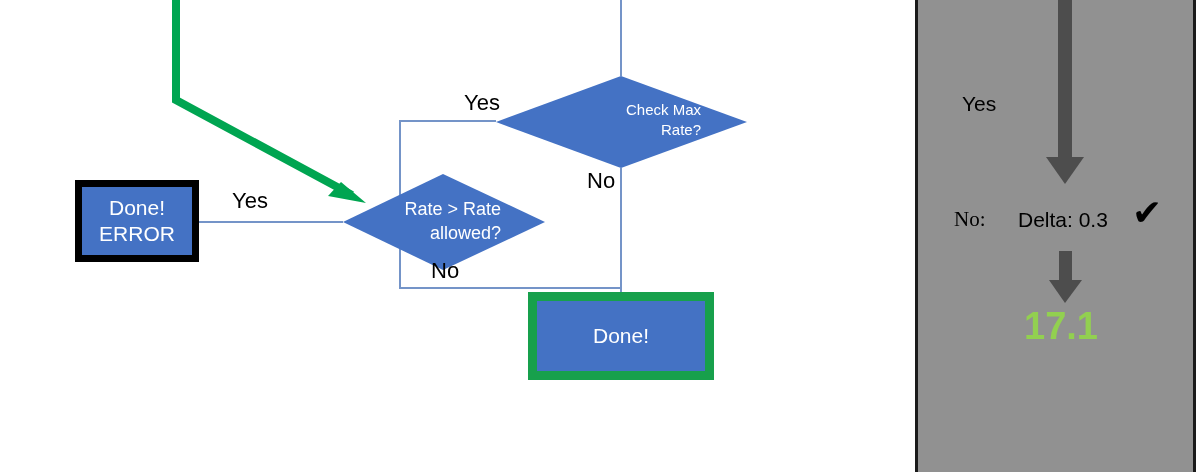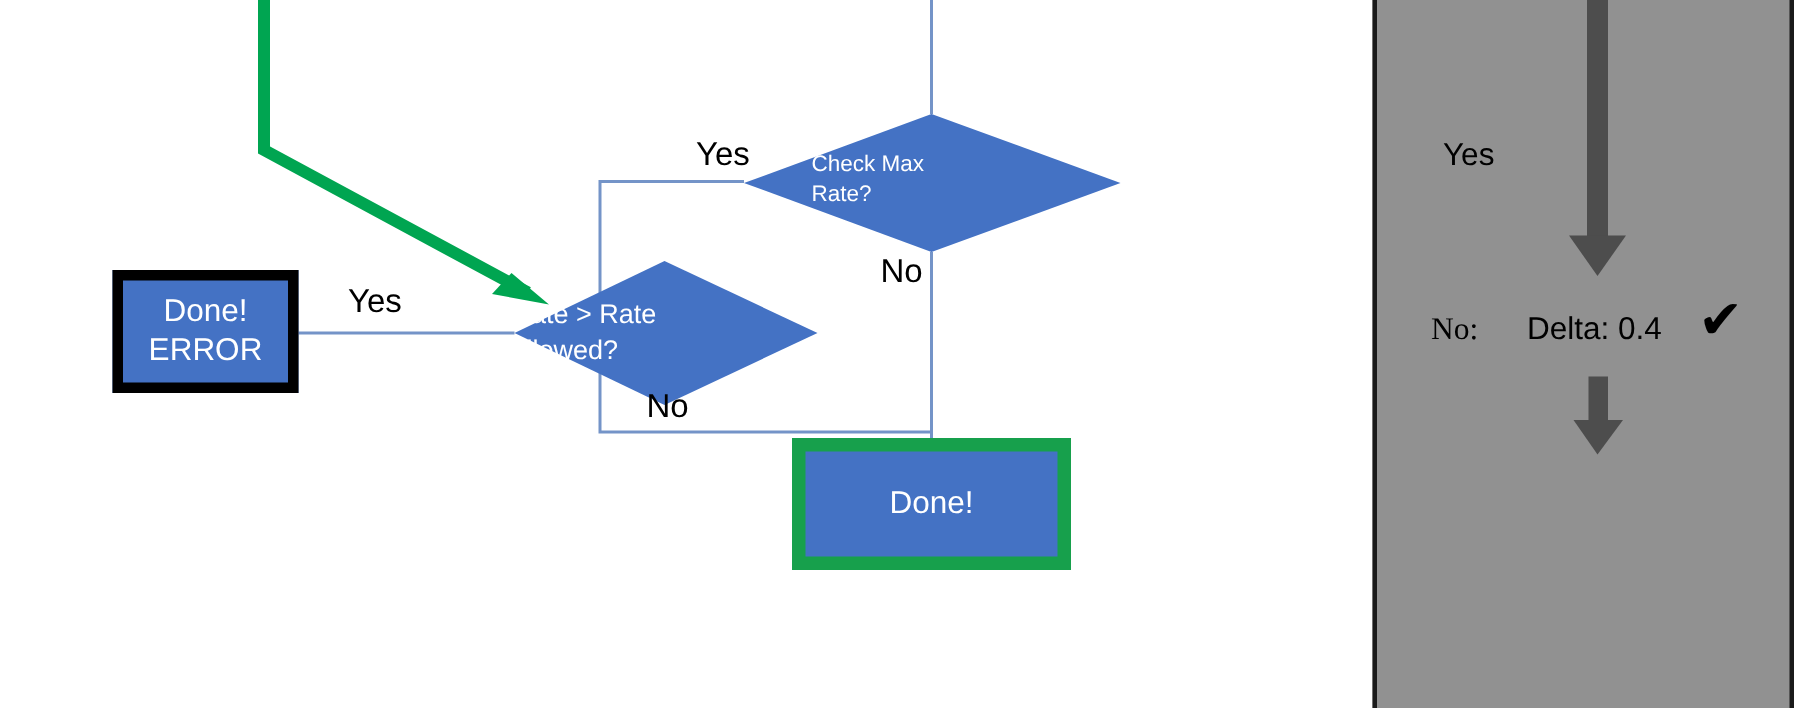--- a/index.html
+++ b/index.html
@@ -69,21 +69,21 @@
   .box-done .label {
     color: #ffffff;
     font-size: 21px;
     text-align: center;
   }
 
   
   .diamond-label {
     position: absolute;
     color: #ffffff;
-    text-align: left;
+    text-align: right;
     white-space: pre-line;
   }
   #label-check-max {
     left: 541px;
     top: 100px;
     width: 160px;
     font-size: 15px;
     line-height: 1.35;
   }
   #label-rate-allowed {
@@ -207,19 +207,20 @@
       <g>
         <rect x="141" y="251" width="13" height="33" fill="#4D4D4D"></rect>
         <polygon points="131,280 164,280 147,303" fill="#4D4D4D"></polygon>
       </g>
     </svg>
 
     <div class="panel-text" id="panel-yes">Yes</div>
 
     <div class="panel-text" id="panel-no">No:</div>
 
-    <div class="panel-text" id="panel-delta">Delta: 0.4</div>
+    <div class="panel-text" id="panel-delta">Delta: 0.3</div>
 
     <div class="panel-text" id="panel-check">✔</div>
 
+    <div id="panel-result">17.1</div>
   </div>
 
 </div>
 
 </body></html>

